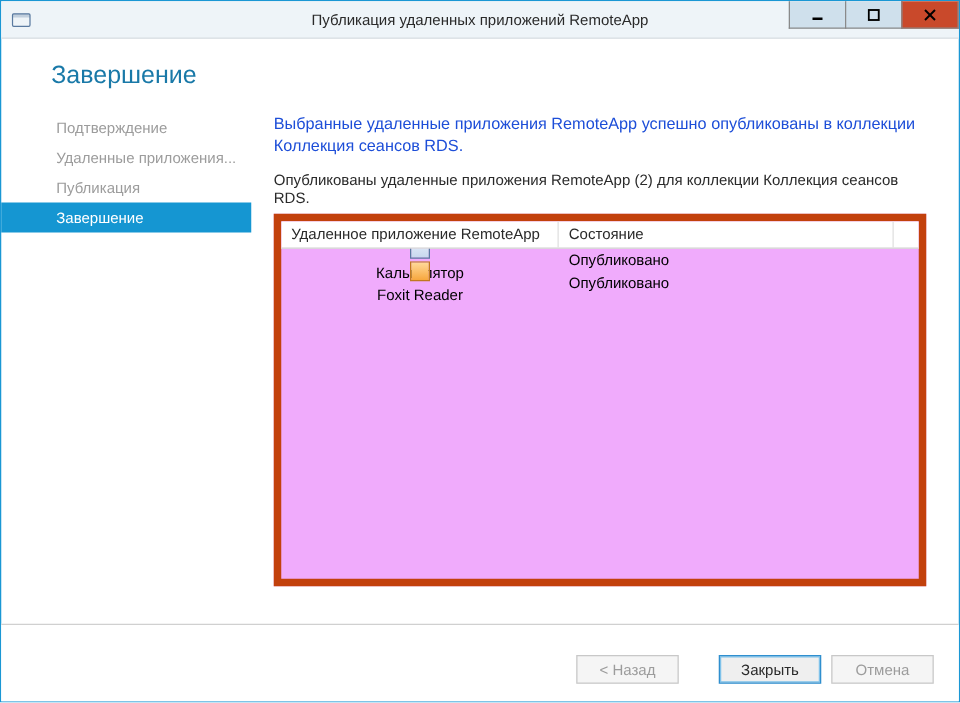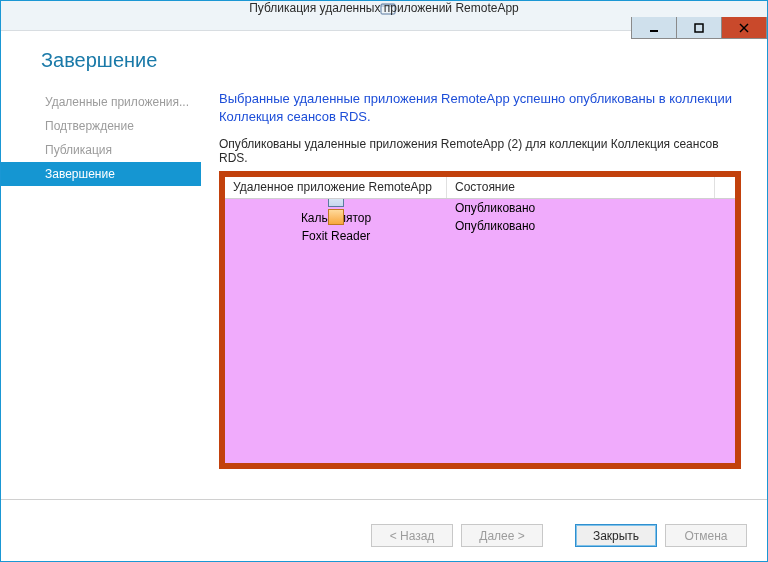--- a/index.html
+++ b/index.html
@@ -21,21 +21,20 @@
     flex-direction: column;
   }
   
   .titlebar {
     height: 30px;
     background: #eef4f8;
     border-bottom: 1px solid #d8dde1;
     display: flex;
     align-items: center;
     position: relative;
-    flex-direction: column;
   }
   .titlebar .icon {
     width: 16px; height: 16px;
     margin-left: 8px;
     display: inline-flex;
     align-items: center;
     justify-content: center;
   }
   .titlebar .title {
     position: absolute;
@@ -235,22 +234,22 @@
       </div>
     </div>
   </div>
 
   <div class="heading-area">
     <div class="heading">Завершение</div>
   </div>
 
   <div class="body">
     <div class="sidebar">
+      <div class="nav-item">Подтверждение</div>
       <div class="nav-item">Удаленные приложения...</div>
-      <div class="nav-item">Подтверждение</div>
       <div class="nav-item">Публикация</div>
       <div class="nav-item active">Завершение</div>
     </div>
 
     <div class="content">
       <div class="intro">Выбранные удаленные приложения RemoteApp успешно опубликованы в коллекции Коллекция сеансов RDS.</div>
       <div class="subintro">Опубликованы удаленные приложения RemoteApp (2) для коллекции Коллекция сеансов RDS.</div>
 
       <div class="table-wrap">
         <div class="thead">
@@ -275,19 +274,18 @@
             <div class="td col-state">Опубликовано</div>
             <div class="td col-pad"></div>
           </div>
         </div>
       </div>
     </div>
   </div>
 
   <div class="footer">
     <button class="btn" disabled="">&lt; Назад</button>
-    <button class="btn" disabled="">Далее &gt;</button>
     <span class="gap"></span>
     <button class="btn default">Закрыть</button>
     <button class="btn" disabled="">Отмена</button>
   </div>
 
 </div>
 
 </body></html>

